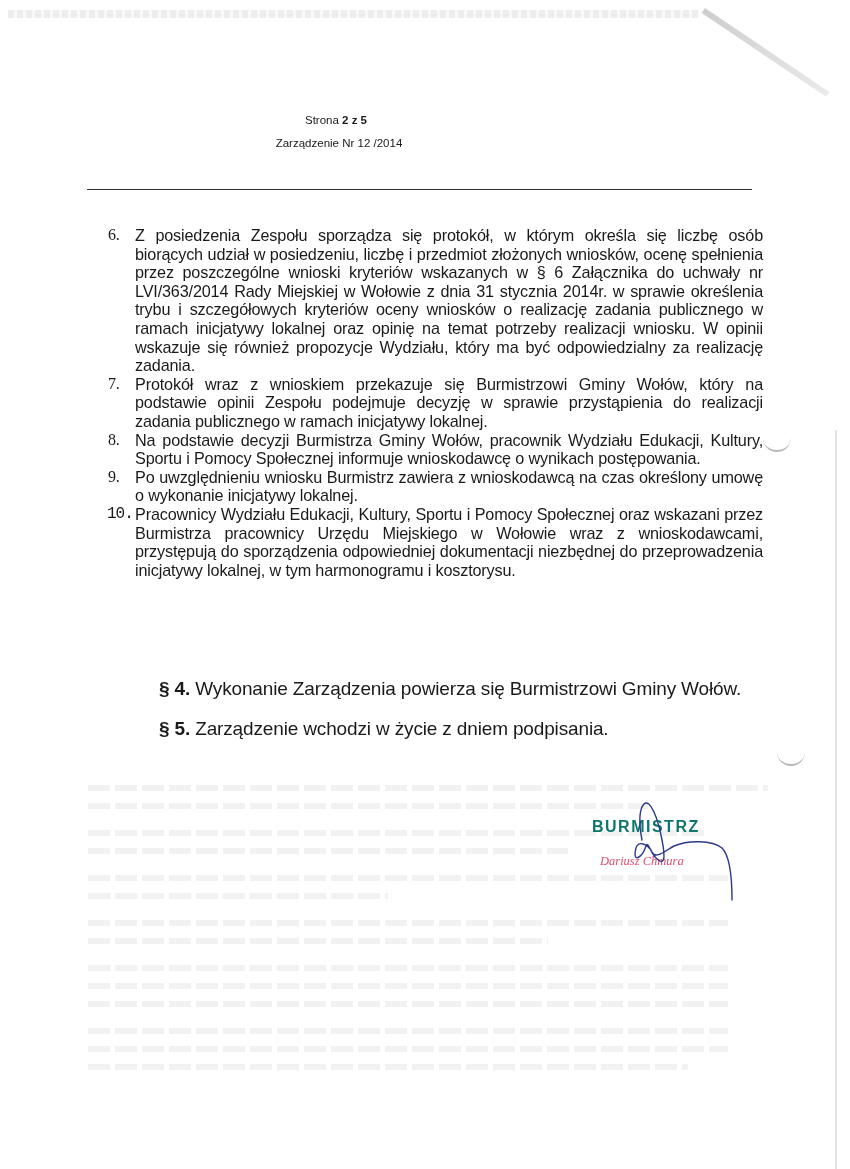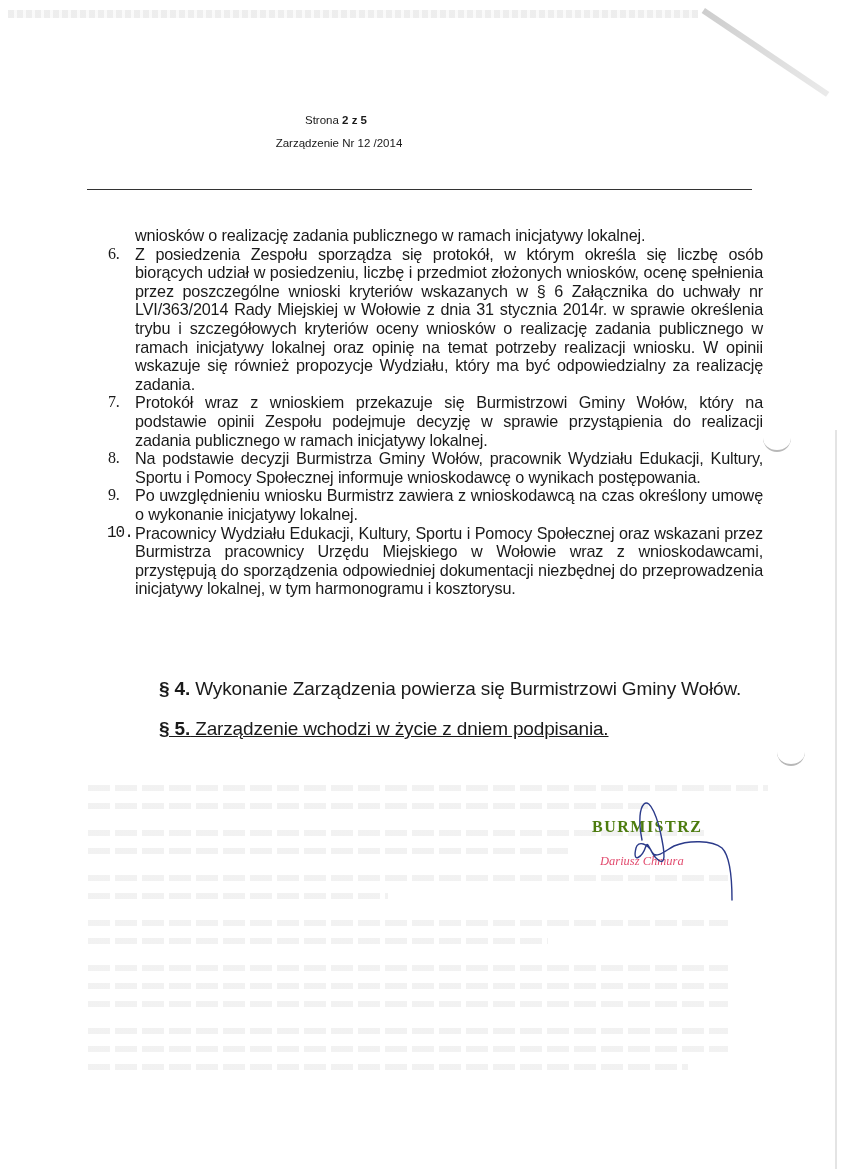--- a/index.html
+++ b/index.html
@@ -179,21 +179,20 @@
 
 <div class="header">
   <div class="page-line">
     <span>Strona </span><b>2</b><b> z </b><b>5</b>
   </div>
   <div class="meta-line">Zarządzenie Nr 12 /2014</div>
 </div>
 <div class="rule"></div>
 
 <div class="content">
-  <div class="continuation">wniosków o realizację zadania publicznego w ramach inicjatywy lokalnej.</div>
 
   <div class="item">
     <span class="num">6.</span>
     <span>Z posiedzenia Zespołu sporządza się protokół, w którym określa się liczbę osób biorących udział w posiedzeniu, liczbę i przedmiot złożonych wniosków, ocenę spełnienia przez poszczególne wnioski kryteriów wskazanych w § 6 Załącznika do uchwały nr  LVI/363/2014 Rady Miejskiej w Wołowie z dnia 31 stycznia 2014r. w sprawie określenia trybu i szczegółowych kryteriów oceny wniosków o realizację zadania publicznego w ramach inicjatywy lokalnej oraz opinię na temat potrzeby realizacji wniosku. W opinii wskazuje się również propozycje Wydziału, który ma być odpowiedzialny za realizację zadania.</span>
   </div>
   <div class="item">
     <span class="num">7.</span>
     <span>Protokół wraz z wnioskiem przekazuje się Burmistrzowi Gminy Wołów, który na podstawie opinii Zespołu podejmuje decyzję w sprawie przystąpienia do realizacji zadania publicznego w ramach inicjatywy lokalnej.</span>
   </div>
   <div class="item">
@@ -206,23 +205,23 @@
   </div>
   <div class="item">
     <span class="num wide">10.</span>
     <span>Pracownicy Wydziału Edukacji, Kultury, Sportu i Pomocy Społecznej oraz wskazani przez Burmistrza pracownicy Urzędu Miejskiego w Wołowie wraz z wnioskodawcami, przystępują do sporządzenia odpowiedniej dokumentacji niezbędnej do przeprowadzenia inicjatywy lokalnej, w tym harmonogramu i kosztorysu.</span>
   </div>
 </div>
 
 <div class="paragraph" style="top:678px;">
   <b>§ 4.</b><span> Wykonanie Zarządzenia powierza się Burmistrzowi Gminy Wołów.</span>
 </div>
-<div class="paragraph" style="top:718px;text-decoration:underline;">
+<div class="paragraph" style="top:718px;">
   <b>§ 5.</b><span> Zarządzenie wchodzi w życie z dniem podpisania.</span>
 </div>
 
 <div class="stamp">
-  <div class="title" style="color: #4d7c0f; font-family: Liberation Serif, serif;">BURMISTRZ</div>
+  <div class="title" style="color: #0f766e;">BURMISTRZ</div>
   <div class="name" style="color: rgb(226, 75, 110); font-family: Liberation Serif, serif;">Dariusz Chmura</div>
   <svg width="160" height="110">
     <path d="M50 40 C 46 20, 48 8, 52 4 C 58 -2, 66 18, 70 40 C 74 60, 72 66, 64 58 C 58 52, 56 40, 54 46 C 50 58, 40 64, 44 48 C 46 40, 56 44, 60 52 C 64 60, 74 50, 82 46 C 96 40, 120 40, 130 48 C 138 56, 140 80, 140 100" fill="none" stroke="#2b3a8a" stroke-width="1.4" stroke-linecap="round"></path>
   </svg>
 </div>
 
 </body></html>

